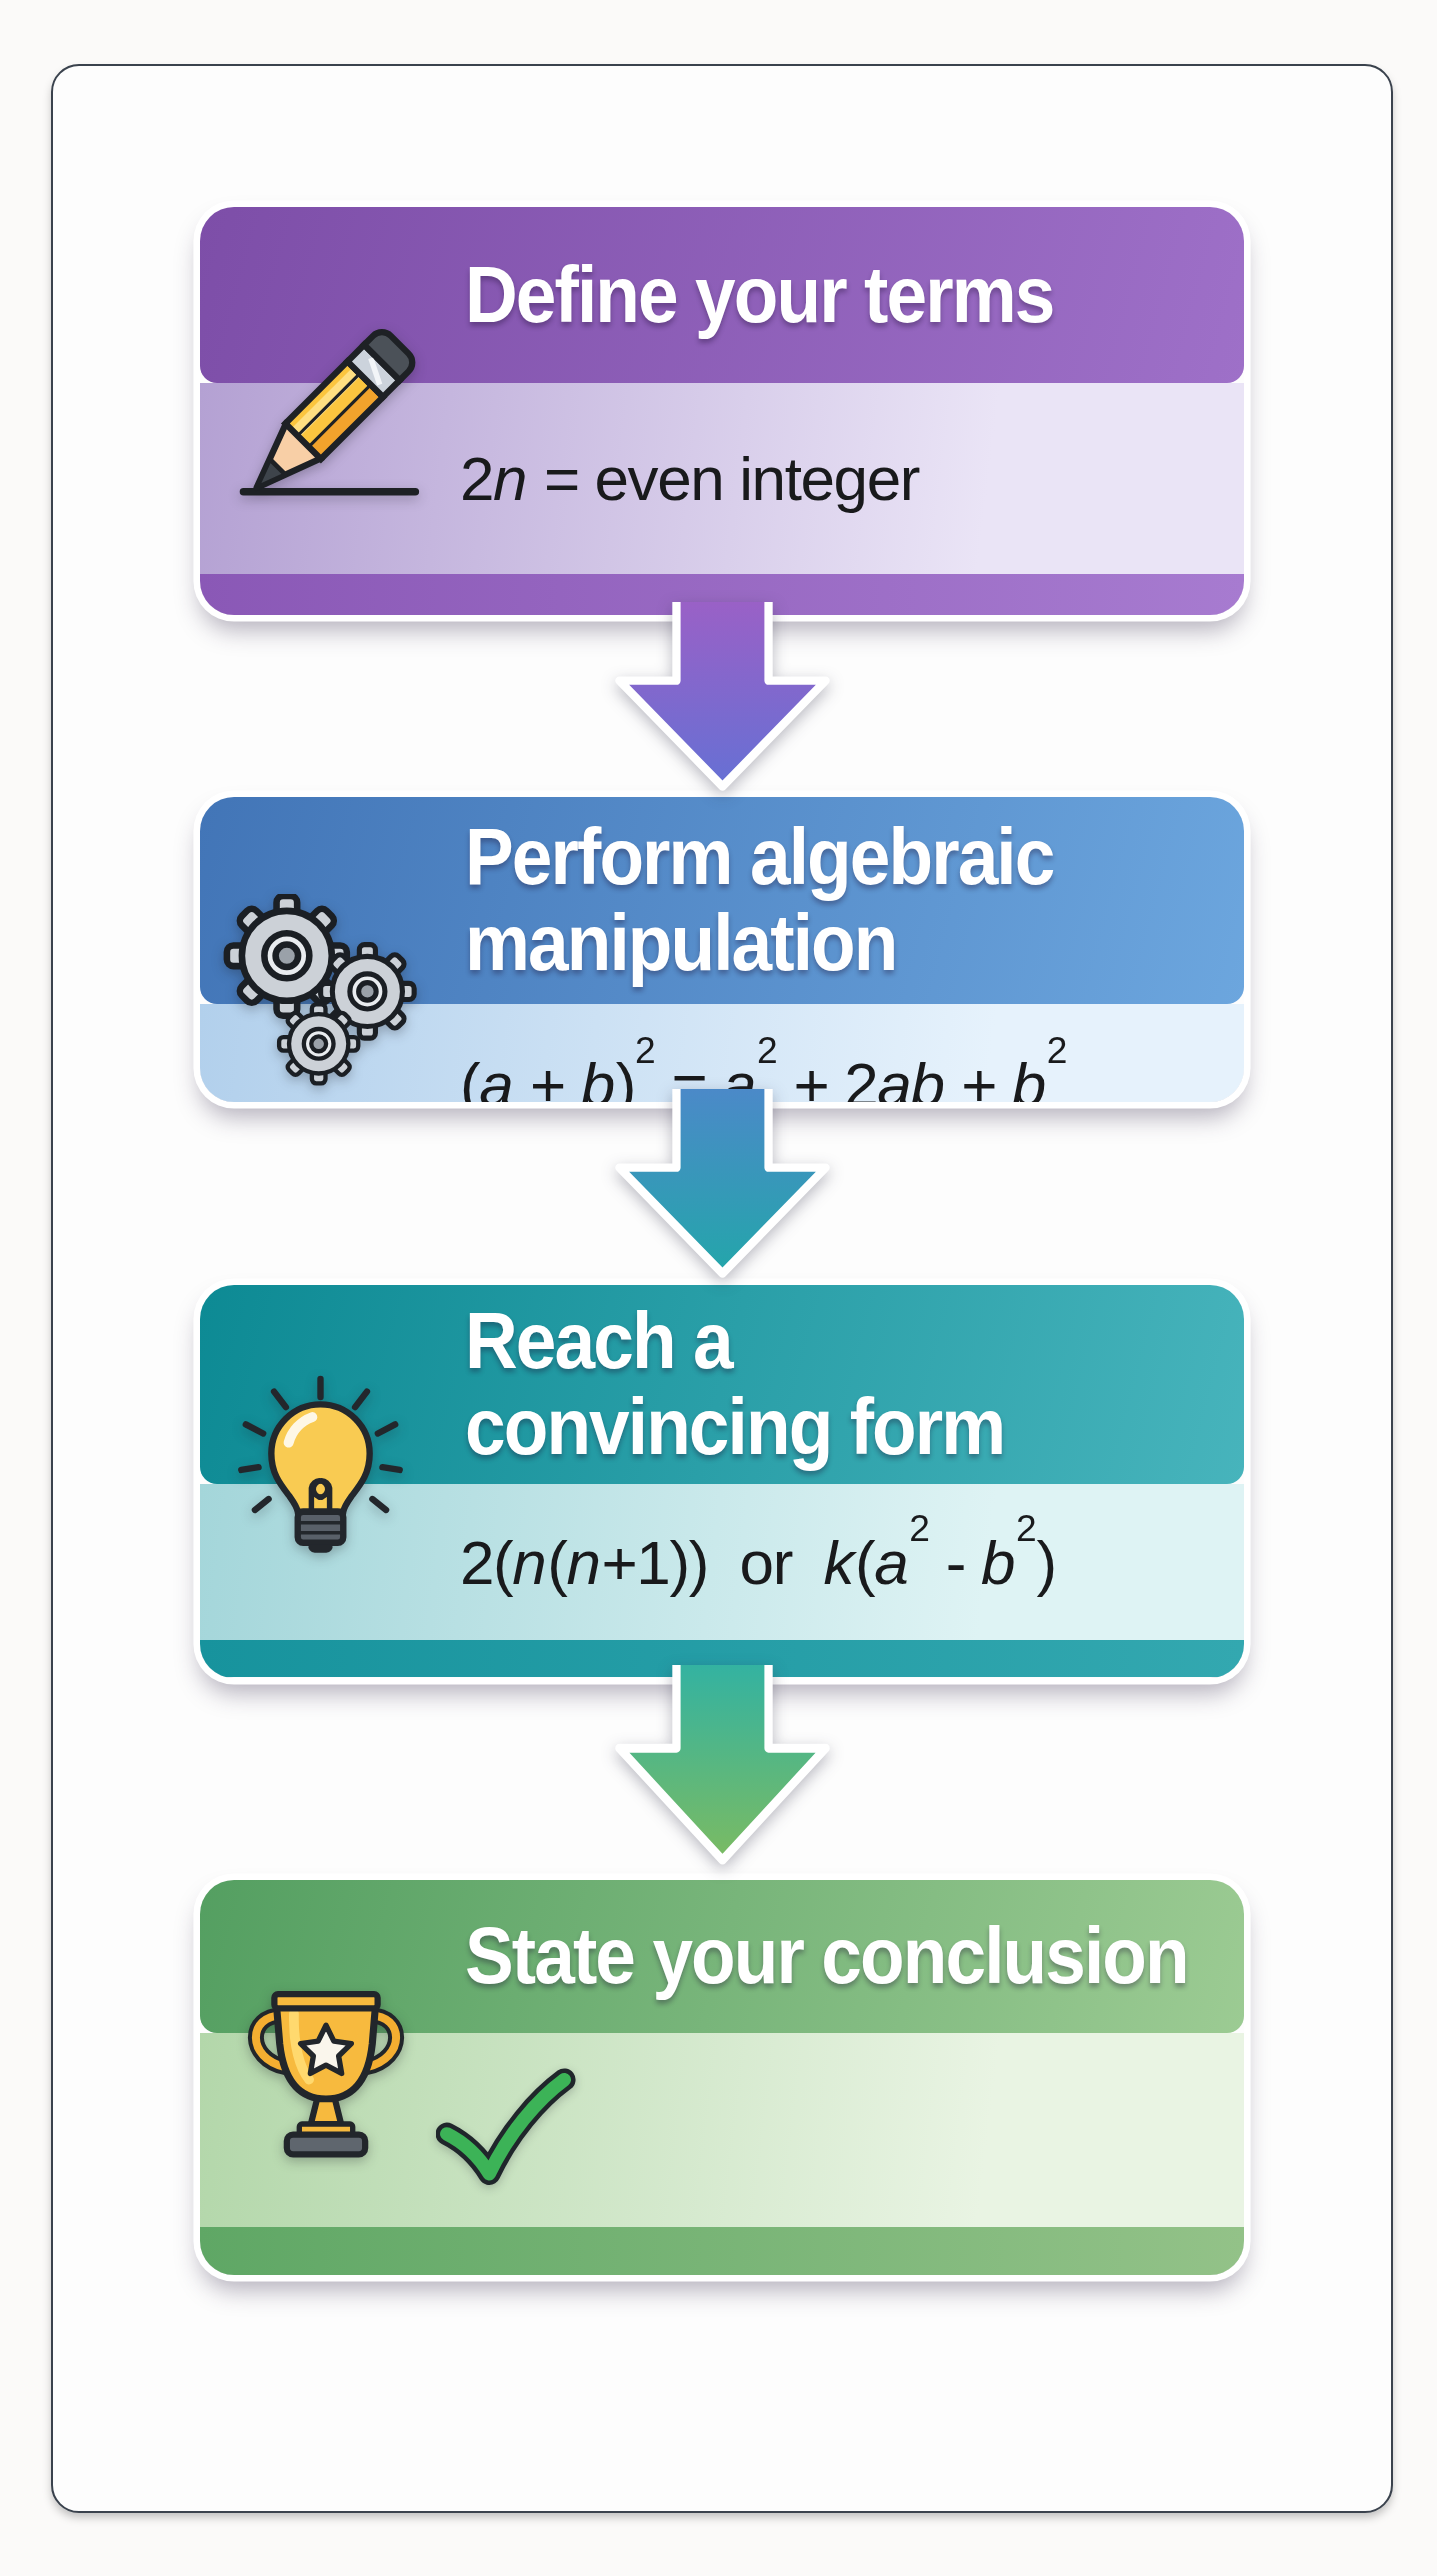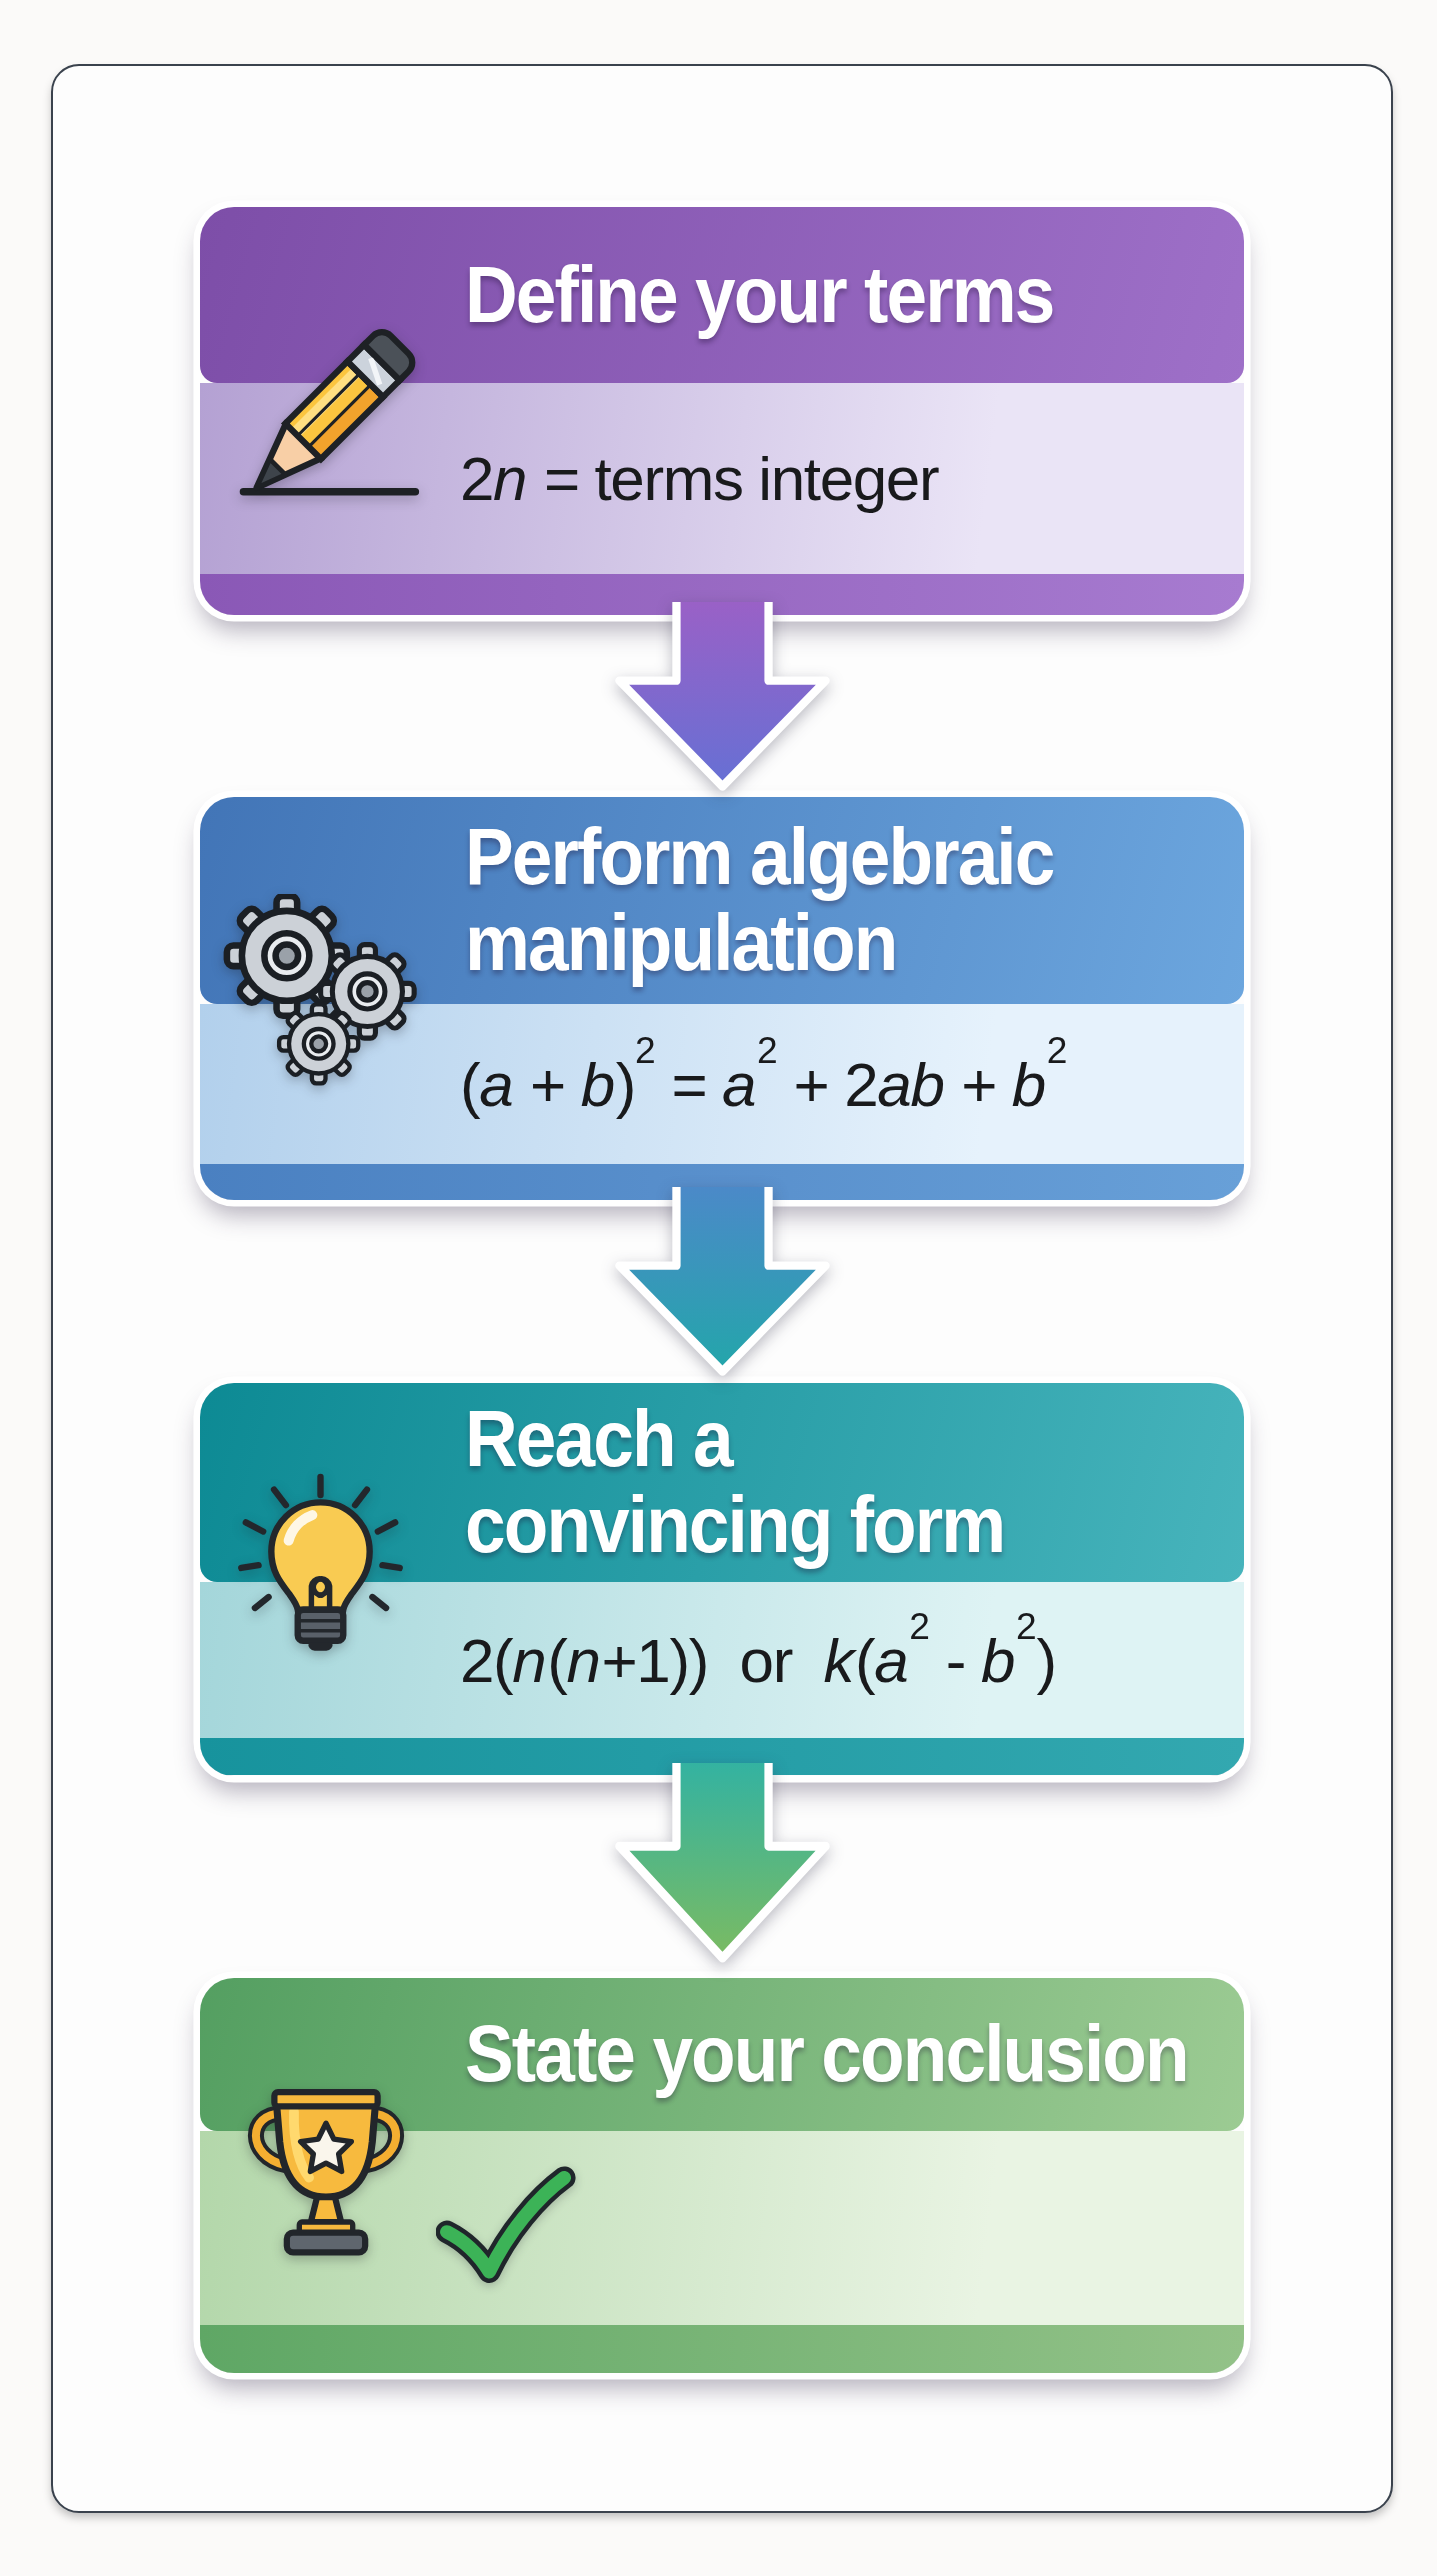--- a/index.html
+++ b/index.html
@@ -13,21 +13,21 @@
     border:2.8px solid #3a424d;border-radius:28px;background:#fdfdfd;
     box-shadow:0 5.6px 9.4px -1.9px rgba(0,0,0,.25);
   }
   
   .step{
     position:relative;margin-left:147px;width:1044px;border-radius:34px;
     overflow:hidden;z-index:2;
     box-shadow:0 0 0 6.6px #fff, 0 15px 24px rgba(45,35,70,.35);
   }
   .step-1{margin-top:141px;height:408px;}
-  .step-2{height:403px;}
+  .step-2{height:305px;}
   .step-3{height:393px;}
   .step-4{height:395px;margin-top:13px;}
   .band-dark{display:flex;align-items:center;padding-left:265px;box-sizing:border-box;
     background:linear-gradient(105deg,var(--d1),var(--d2));border-radius:17px;}
   .band-light{display:flex;align-items:center;padding-left:260px;box-sizing:border-box;
     background:linear-gradient(97deg,var(--l1) 0%,var(--l2) 75%);}
   .band-strip{background:linear-gradient(90deg,var(--s1),var(--s2));}
   .step-1 .band-dark{height:176px;} .step-1 .band-light{height:191px;} .step-1 .band-strip{height:41px;}
   .step-2 .band-dark{height:207px;} .step-2 .band-light{height:160px;} .step-2 .band-strip{height:36px;}
   .step-3 .band-dark{height:199px;} .step-3 .band-light{height:156px;} .step-3 .band-strip{height:37px;}
@@ -66,21 +66,21 @@
 </head>
 <body>
 
 <div class="frame">
 
   <section class="step step-1" style="--d1: #7d4ea8; --d2: #9e70c8; --l1: #b4a1d3; --l2: #eae4f6; --s1: #8a58b6; --s2: #a77bd0;">
     <div class="band-dark">
       <h2 class="title">Define your terms</h2>
     </div>
     <div class="band-light">
-      <p class="formula"><span class="">2</span><span class="it ">n</span><span class=""> = terms integer</span></p>
+      <p class="formula"><span class="">2</span><span class="it ">n</span><span class=""> = even integer</span></p>
     </div>
     <div class="band-strip"></div>
     <div class="icon icon-pencil">
       <svg width="192" height="213" viewBox="0 0 205 228">
         <line x1="12" y1="203" x2="196" y2="203" stroke="#1e2125" stroke-width="8" stroke-linecap="round"></line>
         <g transform="translate(26,199) rotate(45) scale(0.84)">
           <polygon points="-32,-86 32,-86 0,0" fill="#f8cfa6" stroke="#1e2125" stroke-width="8" stroke-linejoin="round"></polygon>
           <polygon points="-14,-38 14,-38 0,0" fill="#3e444b" stroke="#1e2125" stroke-width="6" stroke-linejoin="round"></polygon>
           <rect x="-32" y="-196" width="64" height="112" fill="#fbc53f"></rect>
           <rect x="-22" y="-196" width="15" height="112" fill="#ffdf82"></rect>

